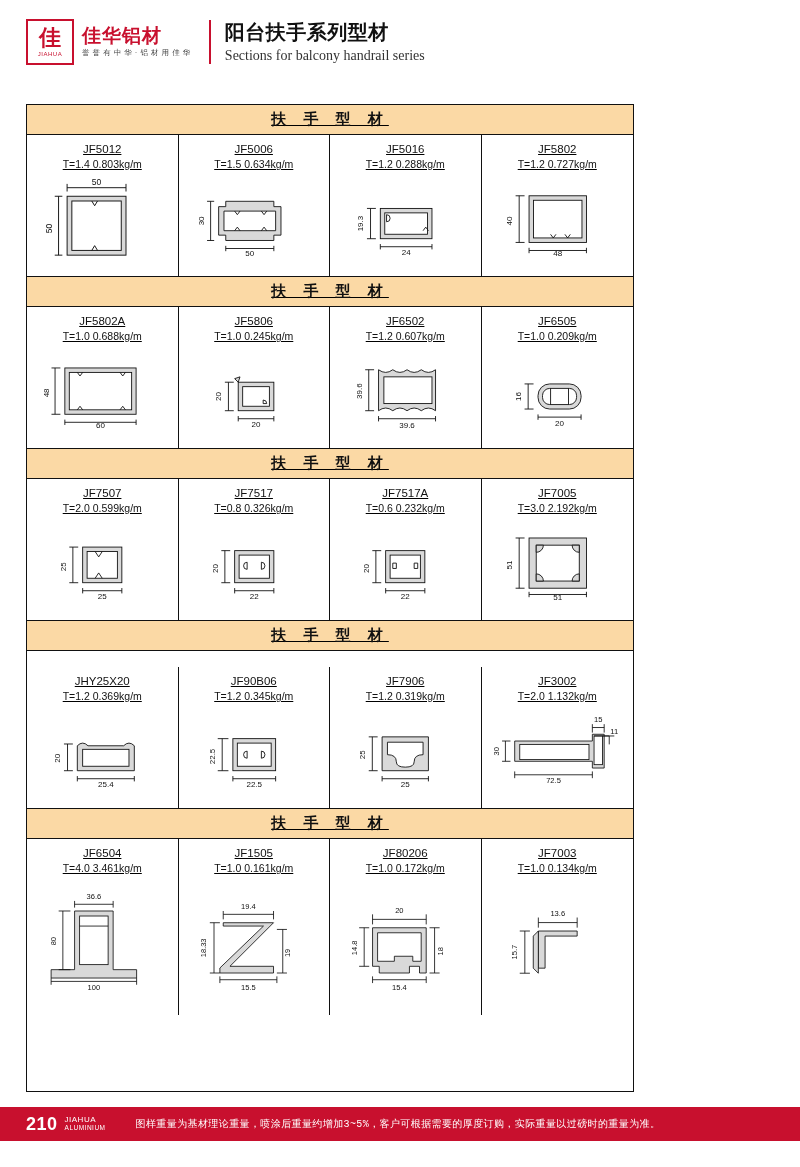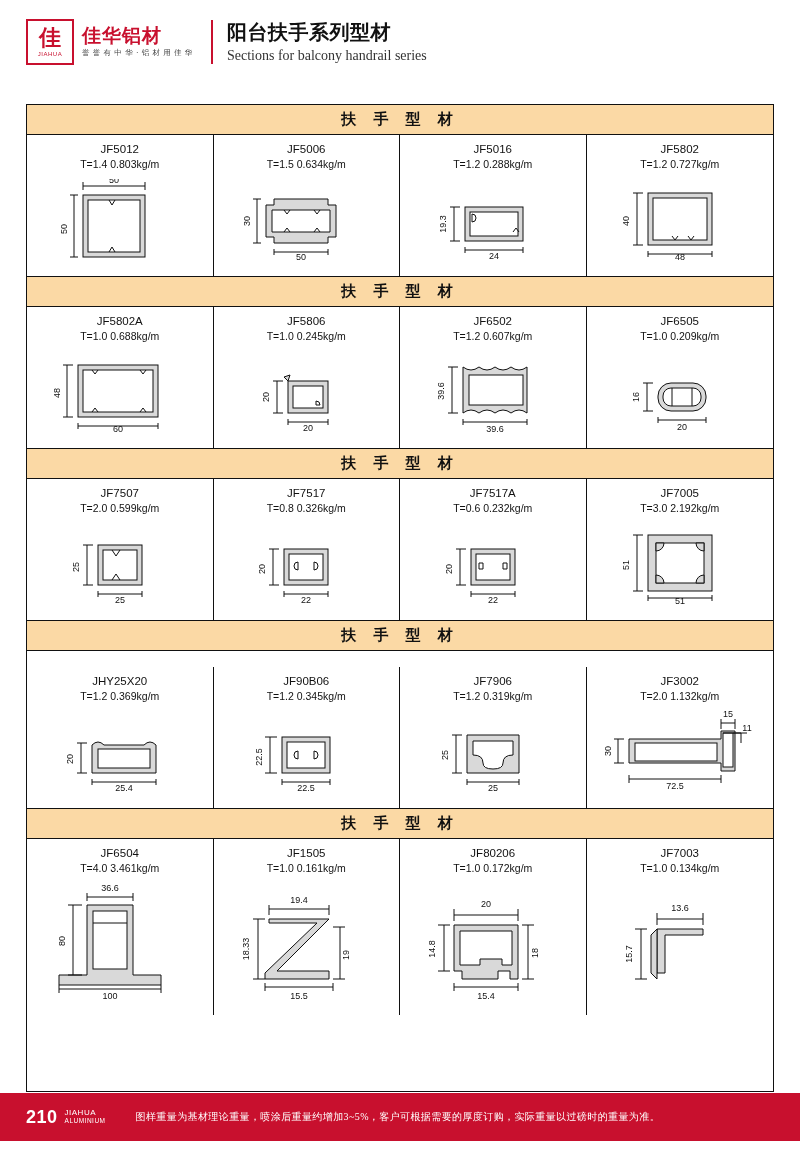--- a/index.html
+++ b/index.html
@@ -36,44 +36,45 @@
   .logo-mark .glyph { font-size: 22px; font-weight: bold; font-family: "DejaVu Sans", sans-serif; }
   .logo-mark .sub { font-size: 6px; margin-top: 2px; letter-spacing: .5px; }
   .logo-text { margin-left: 8px; }
   .logo-cn {
     font-size: 19px; font-weight: bold; color: #c8102e;
     letter-spacing: 1px; line-height: 1.05;
     font-family: "DejaVu Sans", sans-serif;
   }
   .logo-slogan {
     font-size: 7.5px; color: #444; letter-spacing: .6px; margin-top: 3px;
-    font-family: Liberation Sans, sans-serif;
+    font-family: Liberation Serif, serif;
   }
   .vdiv {
     width: 2px; height: 44px; background: #c8102e;
     margin: 0 14px 0 18px;
   }
   .title-block { line-height: 1.2; }
   .title-cn {
     font-size: 20px; font-weight: bold; color: #111;
     letter-spacing: .5px;
     font-family: "DejaVu Sans", sans-serif;
   }
   .title-en {
     font-size: 14px; color: #333; margin-top: 4px;
     font-family: "Liberation Serif", serif;
   }
 
   
   .sheet {
     position: absolute;
     left: 26px; top: 104px;
-    width: 748px; height: 988px;
+    width: 608px; height: 988px;
     border: 1px solid #111;
     background: #fff;
+    text-decoration: underline;
   }
   .band {
     height: 30px;
     background: #fbd9a5;
     border-bottom: 1px solid #111;
     display: flex; align-items: center; justify-content: center;
     font-size: 15px; font-weight: bold; color: #111;
     letter-spacing: 6px;
     font-family: "DejaVu Sans", sans-serif;
   }
@@ -98,38 +99,38 @@
   .r-h1 { height: 142px; }
   .r-h2 { height: 142px; }
   .r-h3 { height: 142px; }
   .r-h4 { height: 142px; margin-top: 16px; }
   .r-h5 { height: 176px; }
 
   
   .footer {
     position: absolute;
     left: 0; bottom: 26px;
-    width: 800px; height: 48px;
+    width: 800px; height: 34px;
     background: #c8102e;
     display: flex; align-items: center;
   }
   .pg-num {
     color: #fff; font-size: 18px; font-weight: bold;
     margin-left: 26px; letter-spacing: .5px;
   }
   .pg-brand {
     color: #fff; margin-left: 7px; line-height: 1.05;
     font-family: "Liberation Sans", sans-serif;
   }
   .pg-brand .b1 { font-size: 8px; letter-spacing: .5px; display: block; }
   .pg-brand .b2 { font-size: 6.5px; letter-spacing: .5px; display: block; }
   .foot-note {
     color: #fff; font-size: 10px; margin-left: 30px;
     letter-spacing: .4px;
-    font-family: Liberation Serif, serif;
+    font-family: Liberation Mono, monospace;
   }
 
   text { font-family: "Liberation Sans", sans-serif; }
 </style>
 </head>
 <body>
 
 <div class="page">
 
   <div class="header">

